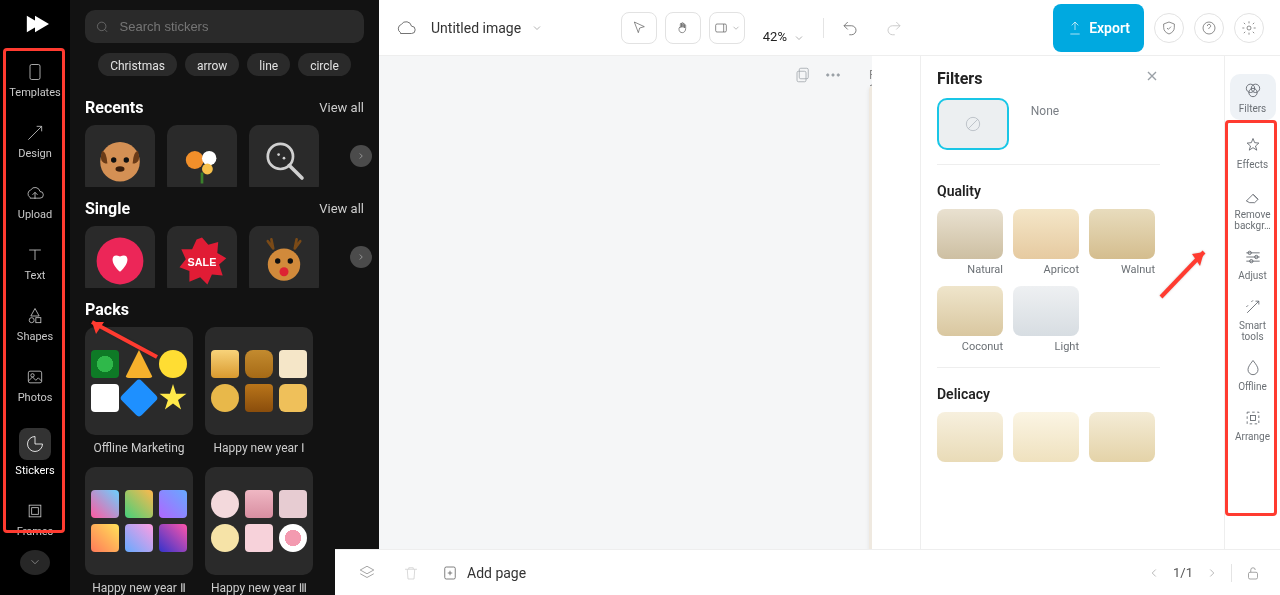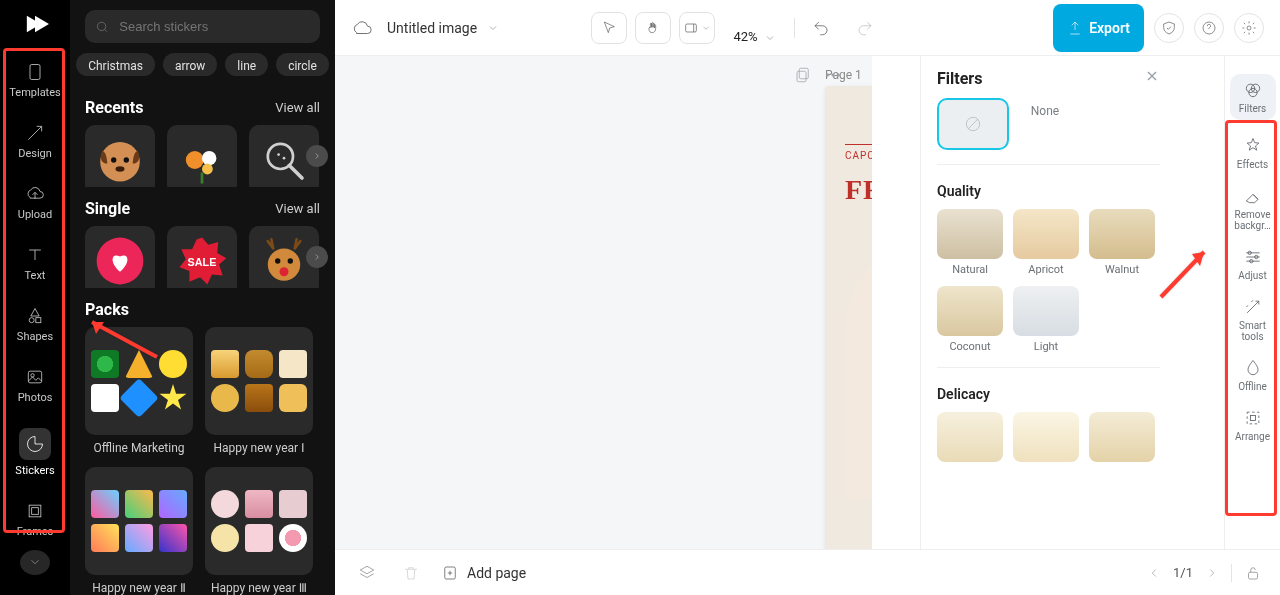--- a/index.html
+++ b/index.html
@@ -27,21 +27,21 @@
 .logo svg{width:28px;height:28px;}
 .rail-item{width:44px;display:flex;flex-direction:column;align-items:center;gap:4px;margin:12px 0;color:#c9c9c9;font-size:11px;cursor:pointer;}
 .rail-item .icon{width:20px;height:20px;display:flex;align-items:center;justify-content:center;}
 .rail-item svg{width:20px;height:20px;stroke:#c9c9c9;fill:none;}
 .rail-item.active{color:#fff;}
 .rail-item.active svg{stroke:#fff;}
 .rail-item.activebg .icon{background:#333;border-radius:8px;padding:6px;box-sizing:content-box;}
 .rail-more{margin-top:auto;margin-bottom:20px;width:30px;height:30px;border-radius:50%;background:#272727;display:flex;align-items:center;justify-content:center;cursor:pointer;}
 .rail-highlight{position:absolute;left:3px;top:48px;width:62px;height:485px;border:3px solid var(--highlight);border-radius:4px;pointer-events:none;}
 
-.leftpanel{width:265px;background:var(--dark);color:var(--text);overflow:hidden;position:relative;display:flex;flex-direction:column;}
+.leftpanel{width:309px;background:var(--dark);color:var(--text);overflow:hidden;position:relative;display:flex;flex-direction:column;}
 .search{margin:10px 15px 10px 15px;background:#2a2a2a;border-radius:10px;display:flex;align-items:center;padding:8px 10px;gap:8px;}
 .search input{background:transparent;border:none;outline:none;color:#aaa;font-size:13px;width:100%;}
 .chips{display:flex;gap:8px;padding:0 15px 10px 15px;overflow:hidden;justify-content:center;}
 .chip{background:#2a2a2a;color:#e2e2e2;font-size:12px;padding:6px 12px;border-radius:16px;white-space:nowrap;cursor:pointer;}
 .secrow{display:flex;align-items:center;justify-content:space-between;padding:12px 15px 8px 15px;}
 .sec-title{font-size:16px;font-weight:700;}
 .viewall{font-size:13px;color:#ccc;cursor:pointer;}
 .thumbrow{display:flex;gap:12px;padding:0 15px;overflow:hidden;position:relative;}
 .thumb{width:70px;height:70px;background:#2a2a2a;border-radius:10px;display:flex;align-items:center;justify-content:center;overflow:hidden;cursor:pointer;}
 .scroll-chevron{position:absolute;right:7px;top:50%;transform:translateY(-50%);width:22px;height:22px;border-radius:50%;background:#4b4b4b;display:flex;align-items:center;justify-content:center;cursor:pointer;z-index:3;}
@@ -83,21 +83,21 @@
 .rightpanel{width:256px;background:#fff;border-left:1px solid #eee;display:flex;flex-direction:column;padding:12px 16px;overflow:auto;}
 .rp-head{display:flex;align-items:center;justify-content:space-between;margin-bottom:10px;}
 .rp-title{font-size:16px;font-weight:700;}
 .close{cursor:pointer;color:#9aa0a6;}
 .none-box{width:72px;height:52px;border:2px solid #19c6e6;border-radius:10px;background:#eceff1;display:flex;align-items:center;justify-content:center;}
 .none-lbl{font-size:12px;color:#7a7f85;margin-top:6px;text-align:center;}
 .divider{height:1px;background:#eee;margin:14px 0;}
 .cat-title{font-size:14px;font-weight:600;margin:4px 0 10px;}
 .filter-grid{display:flex;flex-wrap:wrap;gap:10px 10px;}
 .fthumb{width:66px;height:50px;border-radius:8px;background:#ddd;}
-.flabel{font-size:11px;color:#6b7075;text-align:center;margin-top:4px;width:66px;}
+.flabel{font-size:11px;color:#6b7075;text-align:right;margin-top:4px;width:66px;}
 .fitem{display:flex;flex-direction:column;align-items:center;cursor:pointer;}
 .red-arrow-right{position:absolute;right:64px;top:186px;pointer-events:none;}
 
 .right-rail{width:56px;background:#fff;border-left:1px solid #eee;display:flex;flex-direction:column;align-items:center;padding-top:10px;position:relative;}
 .rr-item{width:46px;display:flex;flex-direction:column;align-items:center;gap:3px;margin:8px 0;font-size:10px;color:#6b7075;text-align:center;cursor:pointer;}
 .rr-item .icon{width:20px;height:20px;}
 .rr-item svg{width:20px;height:20px;stroke:#5a5f66;fill:none;}
 .rr-item.active{background:#eef2f6;border-radius:10px;padding:6px 0;}
 .rr-highlight{position:absolute;right:3px;top:64px;width:52px;height:396px;border:3px solid var(--highlight);border-radius:4px;pointer-events:none;}
 

